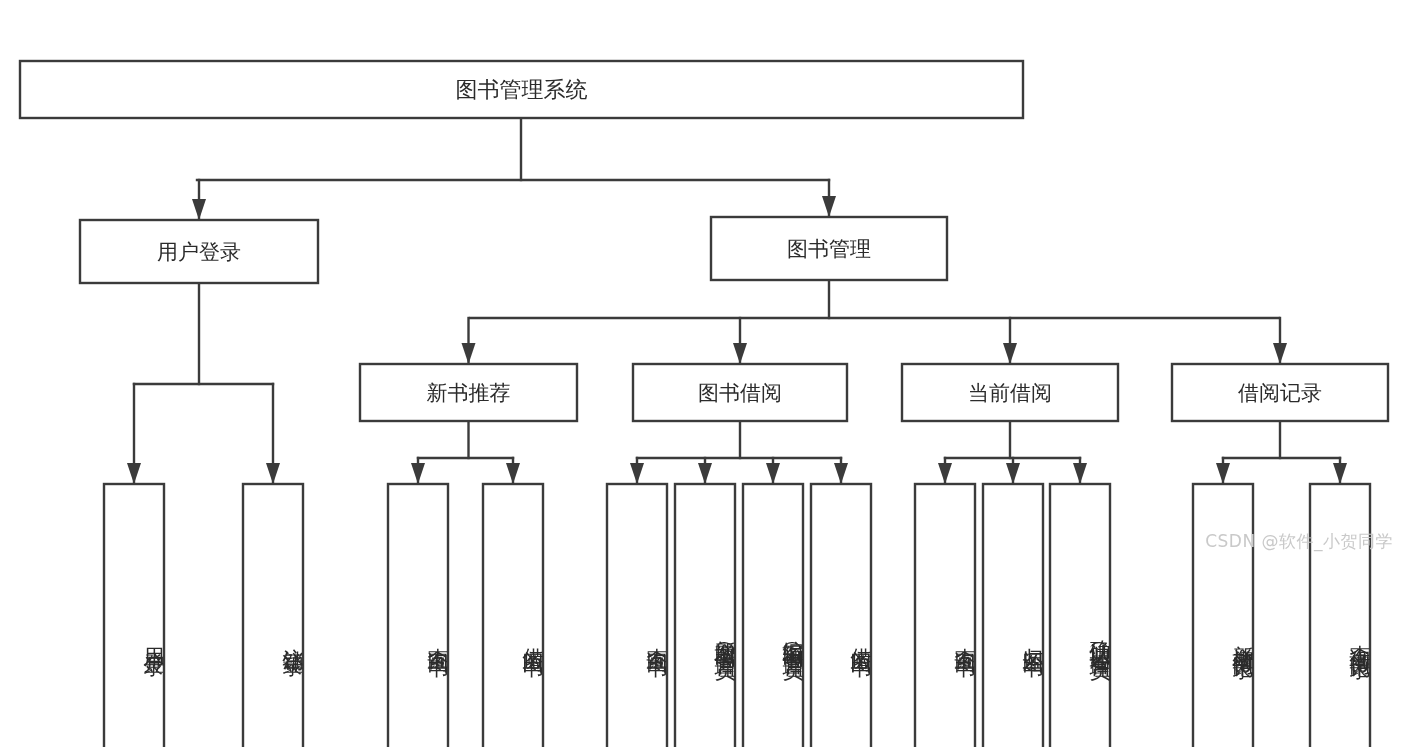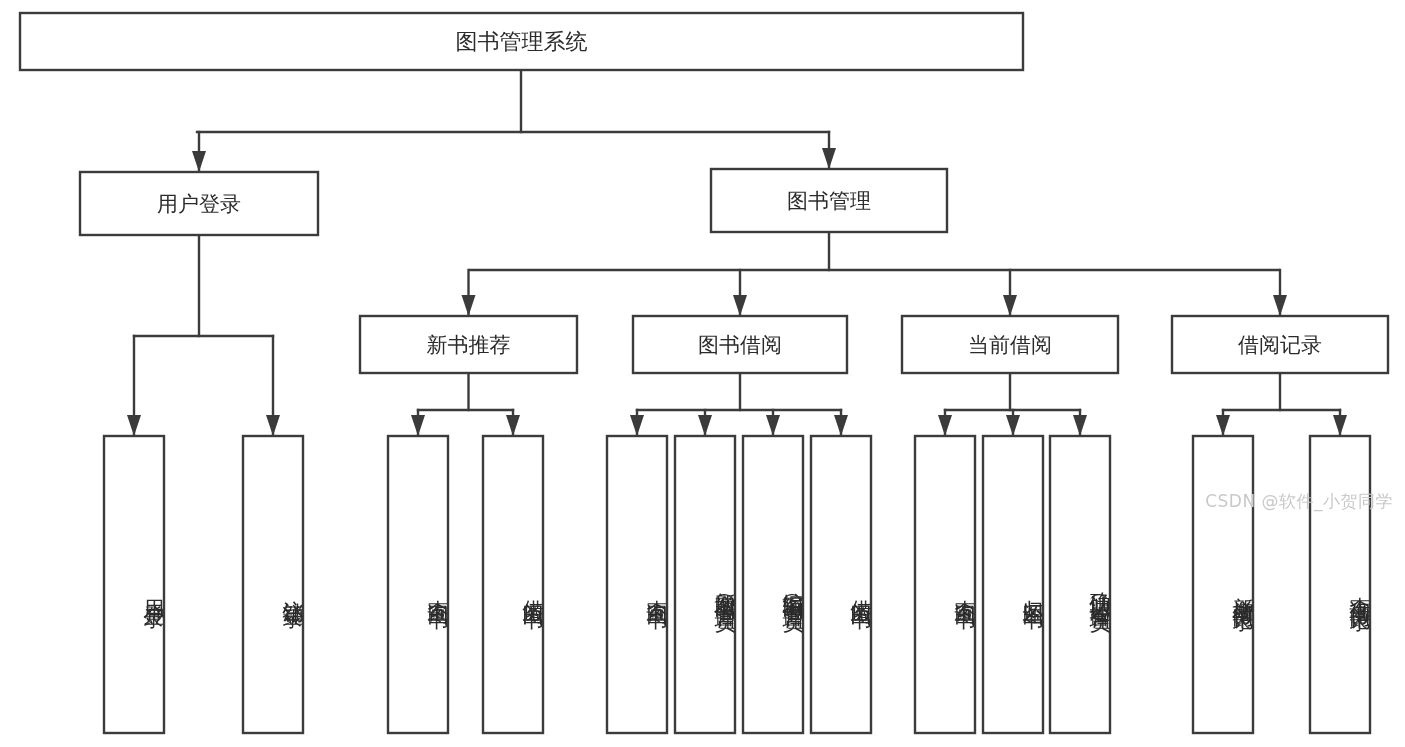--- a/index.html
+++ b/index.html
@@ -12,20 +12,21 @@
     font-family: "DejaVu Sans", "Liberation Sans", sans-serif;
     width: 1405px;
     height: 747px;
     overflow: hidden;
   }
   #diagram-root {
     position: relative;
     width: 1405px;
     height: 529px;
     background: #ffffff;
+    margin-top: 48px;
   }
   svg.diagram-canvas {
     position: absolute;
     top: 0;
     left: 0;
     width: 1405px;
     height: 747px;
     display: block;
   }
   .node-box {
@@ -69,21 +70,21 @@
     white-space: nowrap;
     text-align: center;
     display: flex;
     align-items: flex-start;
     justify-content: center;
     pointer-events: none;
   }
   .watermark {
     position: absolute;
     right: 12px;
-    bottom: 16px;
+    bottom: 24px;
     font-family: "DejaVu Sans", "Liberation Sans", sans-serif;
     font-size: 17px;
     color: #c9c9c9;
     letter-spacing: 0.5px;
     white-space: nowrap;
   }
 </style>
 </head>
 <body>
 

